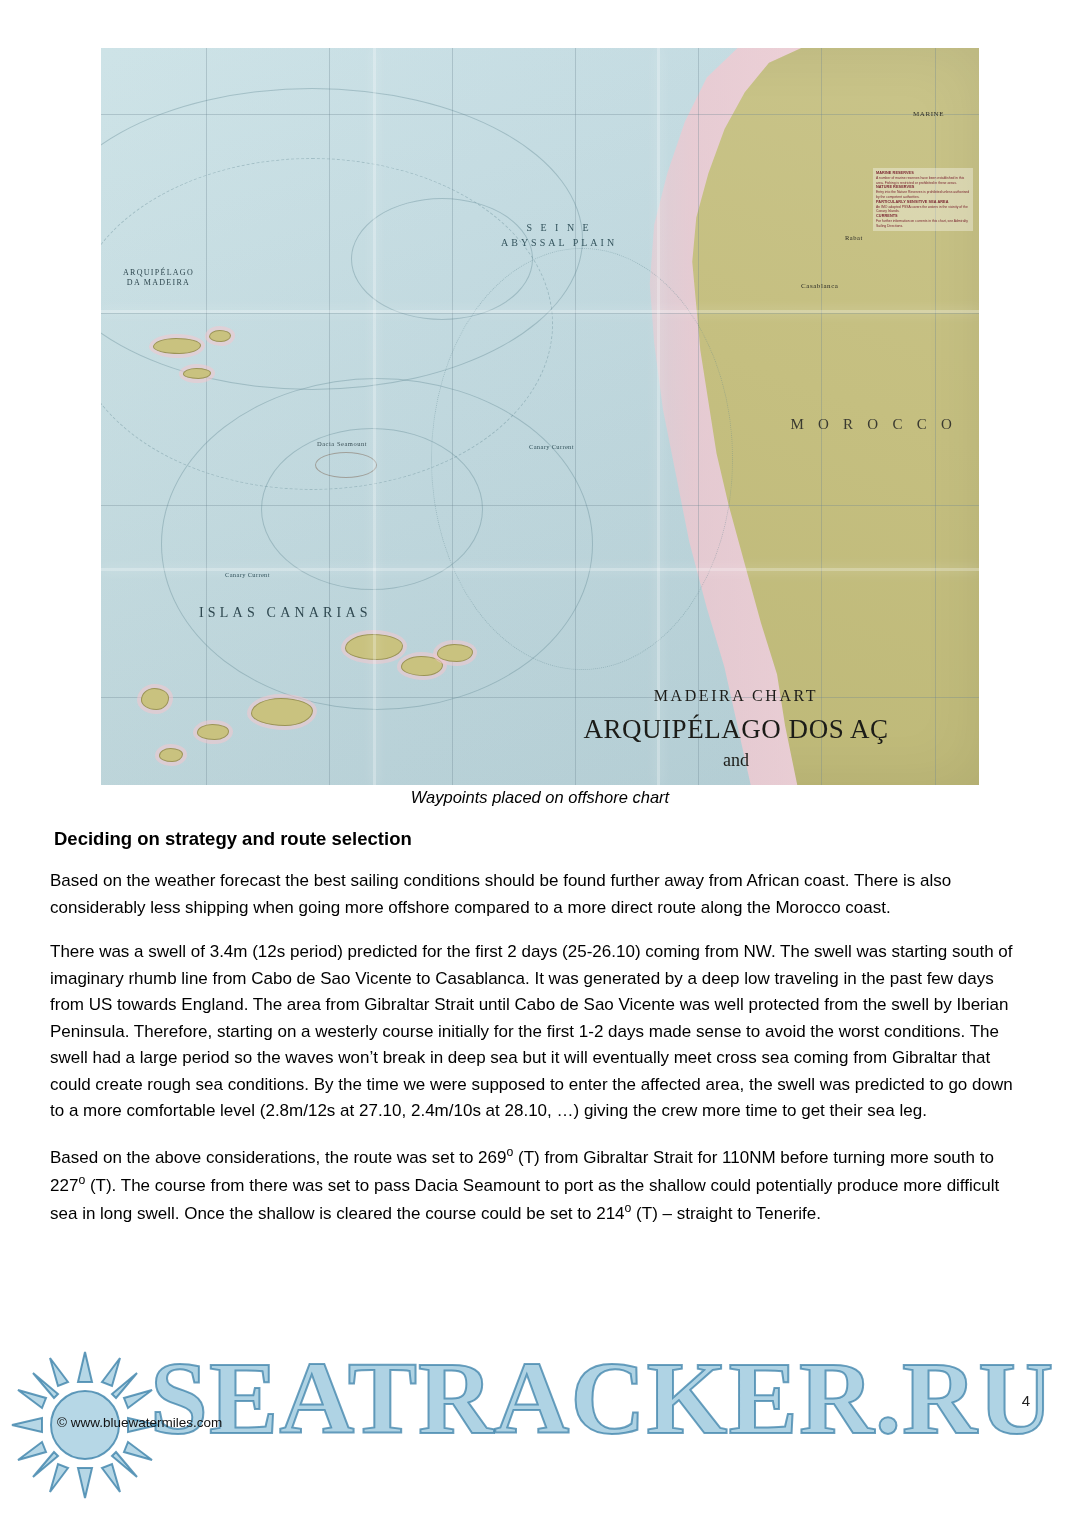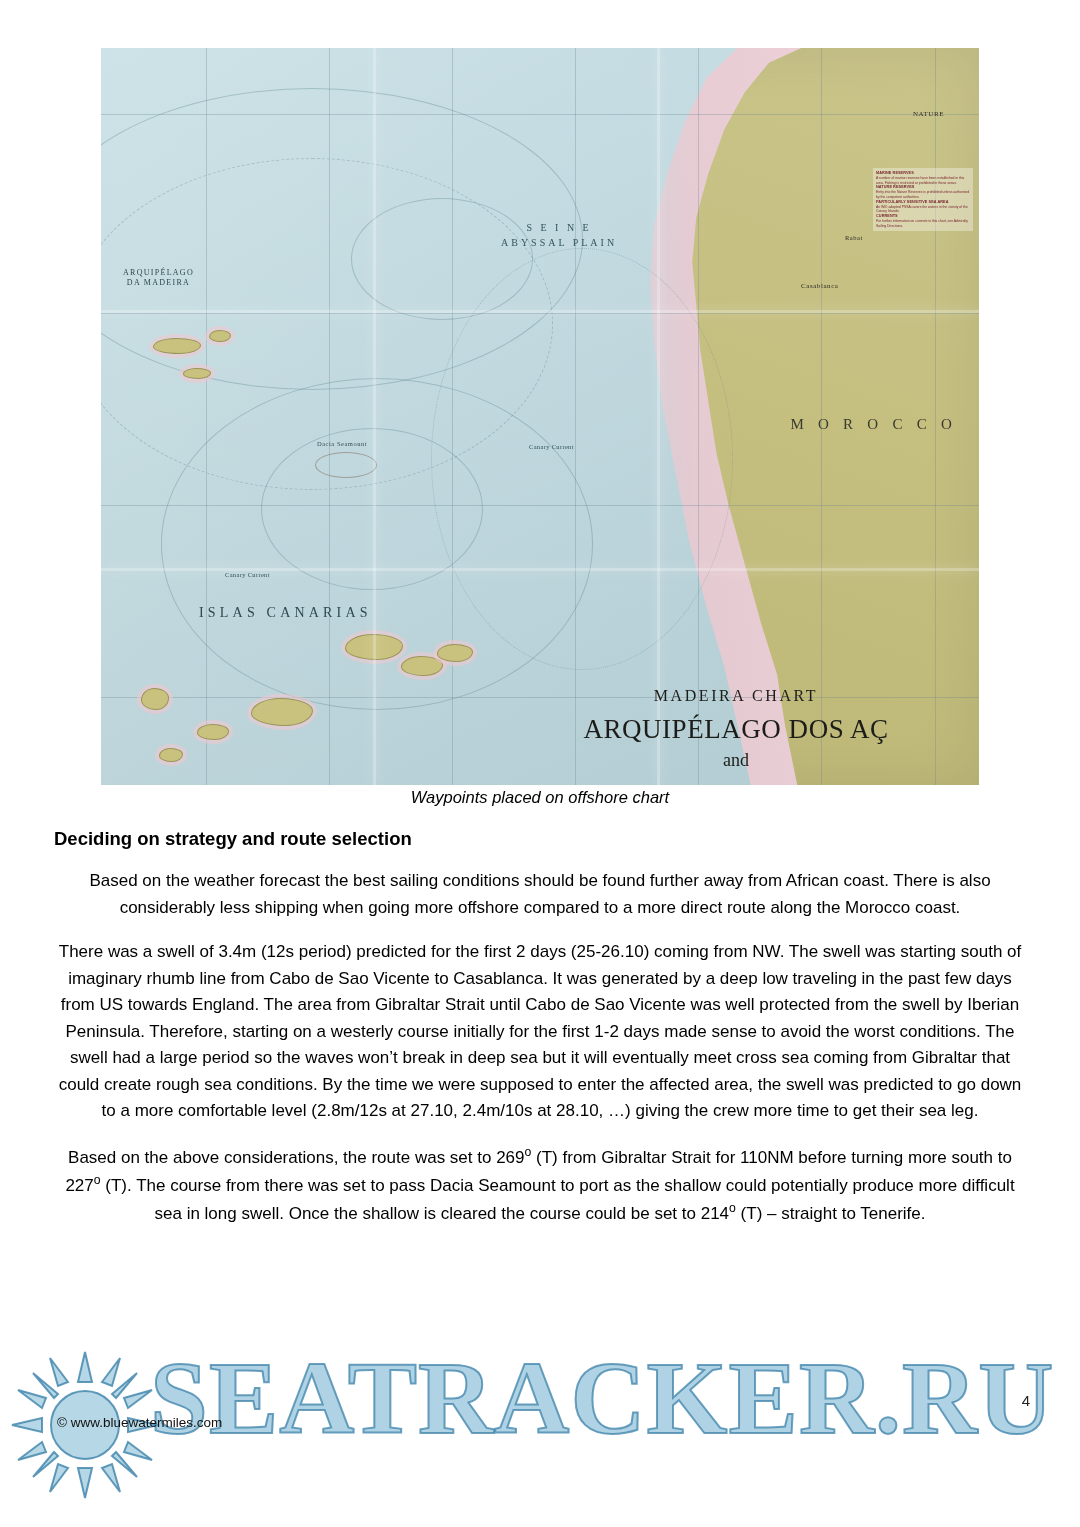--- a/index.html
+++ b/index.html
@@ -211,21 +211,21 @@
   h2.section-title {
     font-size: 18.5px;
     font-weight: bold;
     margin: 0 0 18px 4px;
     letter-spacing: 0;
   }
   p.para {
     font-size: 17px;
     line-height: 1.56;
     margin: 0 0 18px 0;
-    text-align: center;
+    text-align: left;
   }
   p.para:last-child { margin-bottom: 0; }
   sup.deg { font-size: .72em; vertical-align: super; }
 
   
   .footer-copy {
     position: absolute;
     left: 57px;
     top: 1415px;
     font-size: 13.5px;
@@ -325,21 +325,21 @@
 
       <div class="chart-label lbl-seine">
         <div>S E I N E</div>
         <div>ABYSSAL PLAIN</div>
       </div>
 
       <div class="chart-label lbl-canary-current" style="left:428px; top:395px;">Canary Current</div>
       <div class="chart-label lbl-canary-current" style="left:124px; top:523px;">Canary Current</div>
       <div class="chart-label" style="left:216px; top:392px; font-size:6.5px; color:#3a4f56;">Dacia Seamount</div>
       <div class="chart-label" style="left:700px; top:234px; font-size:7px; color:#2d2d26;">Casablanca</div>
-      <div class="chart-label" style="left:812px; top:62px; font-size:7px; color:#2d2d26;">NATURE</div>
+      <div class="chart-label" style="left:812px; top:62px; font-size:7px; color:#2d2d26;">MARINE</div>
       <div class="chart-label" style="left:744px; top:186px; font-size:6.5px; color:#2d2d26;">Rabat</div>
 
       <div class="infobox">
         <b>MARINE RESERVES</b>
         <div>A number of marine reserves have been established in this area. Fishing is restricted or prohibited in these areas.</div>
         <b>NATURE RESERVES</b>
         <div>Entry into the Nature Reserves is prohibited unless authorised by the competent authorities.</div>
         <b>PARTICULARLY SENSITIVE SEA AREA</b>
         <div>An IMO adopted PSSA covers the waters in the vicinity of the Canary Islands.</div>
         <b>CURRENTS</b>

